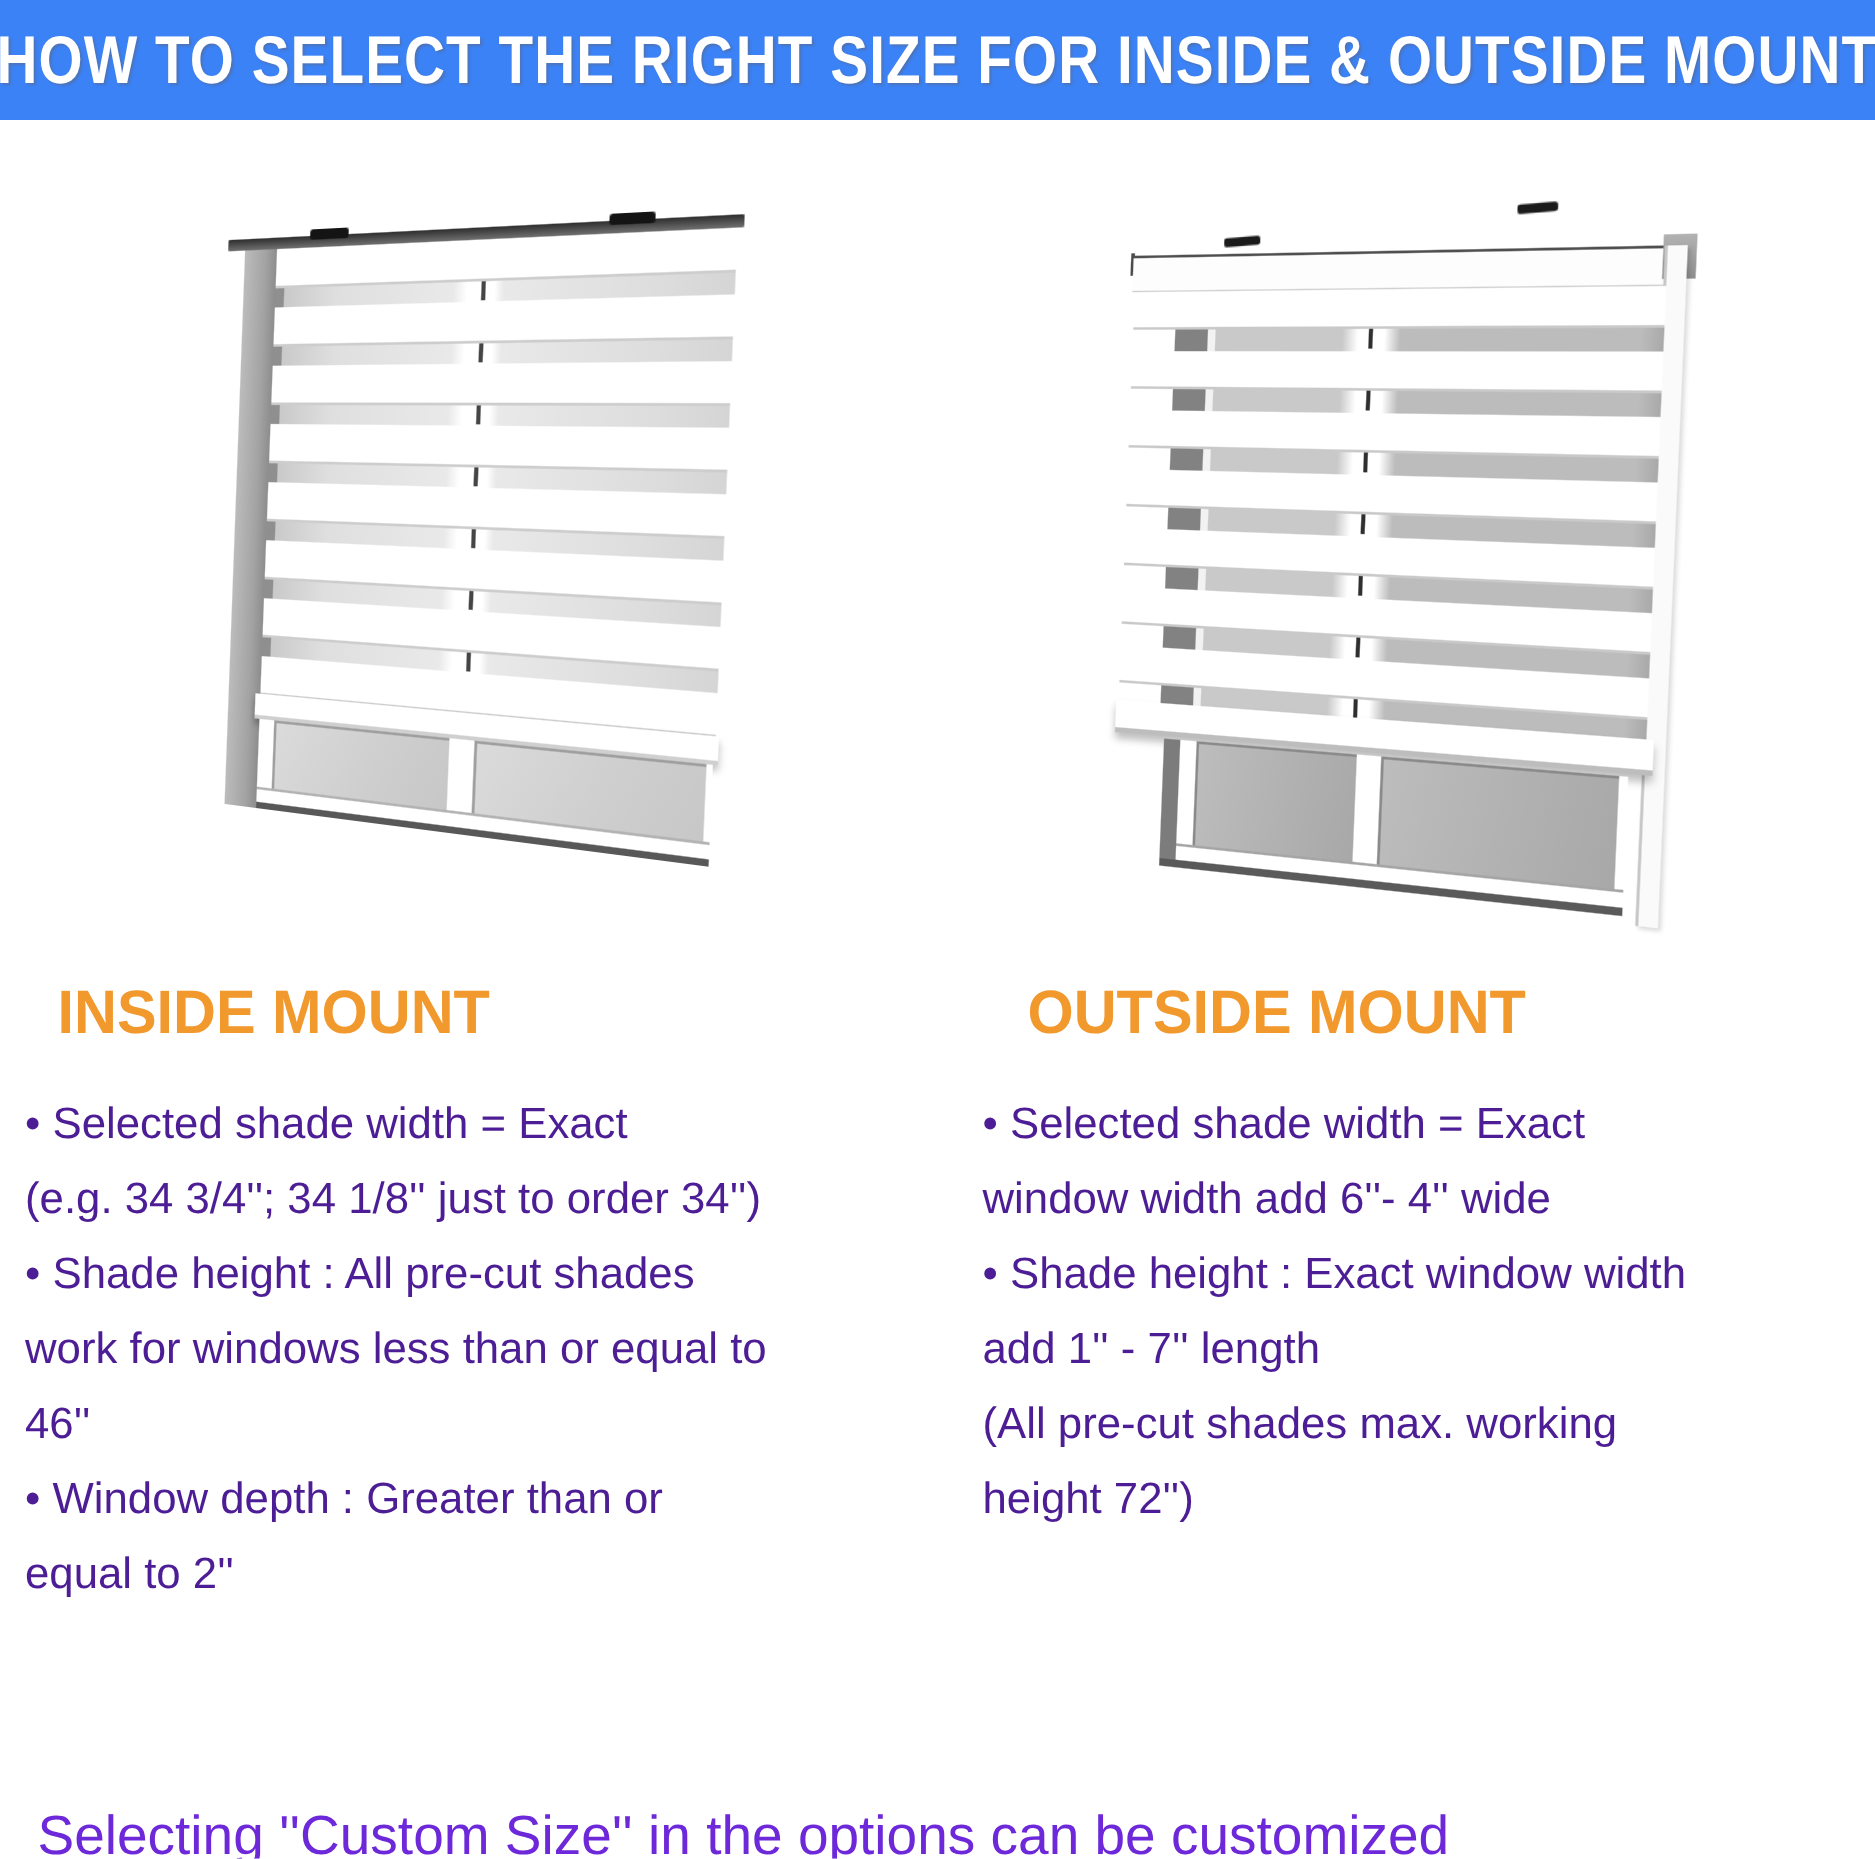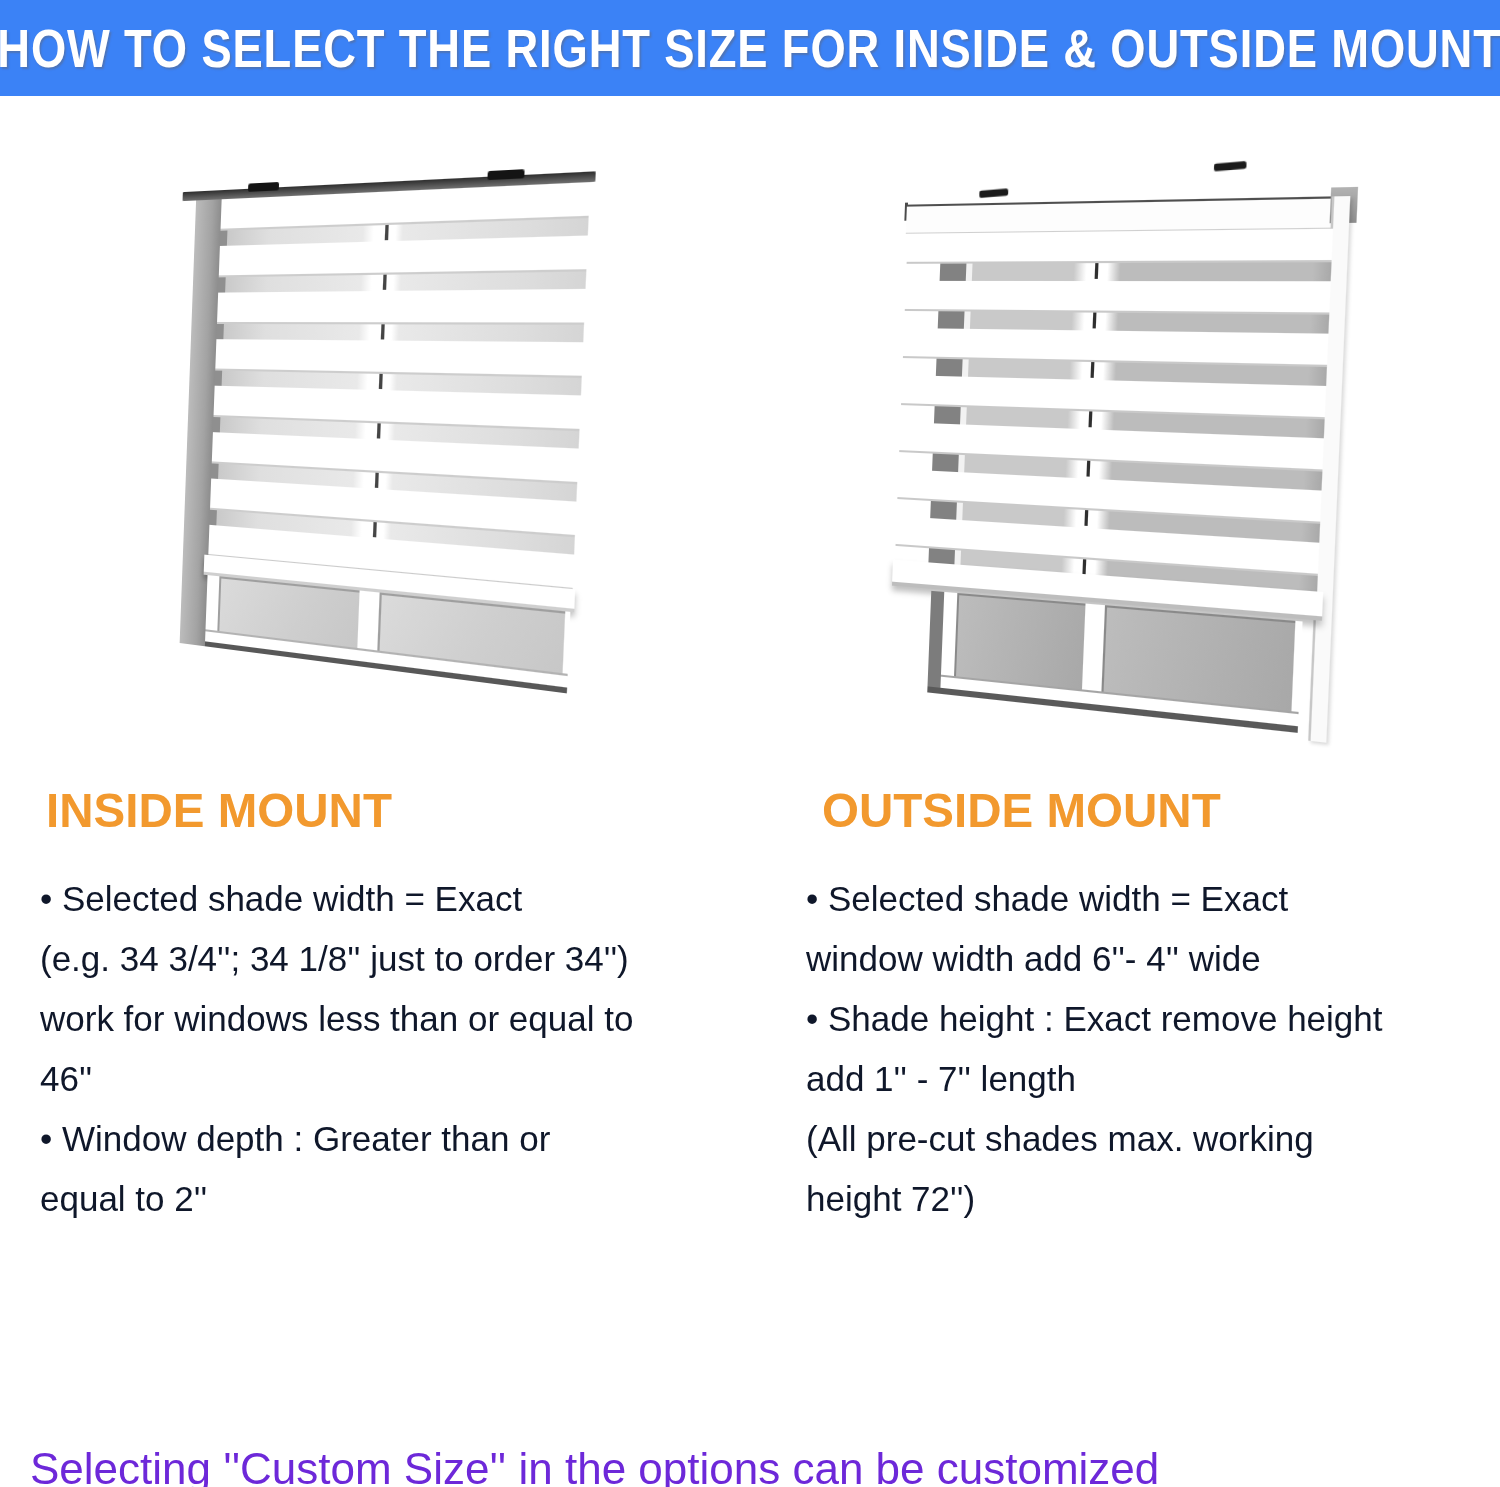--- a/index.html
+++ b/index.html
@@ -13,21 +13,21 @@
                 white-space:nowrap;transform:scaleX(.84);transform-origin:center;
                 text-shadow:2px 2px 2px rgba(130,75,0,.25);}
 
   
   .sec-heading{position:absolute;top:782px;font-size:49px;font-weight:700;color:#F2992E;
                letter-spacing:0;white-space:nowrap;transform:scaleX(.97);transform-origin:left;}
   .h-inside{left:46px;}
   .h-outside{left:822px;}
 
   
-  .textcol{position:absolute;top:869px;font-size:35px;color:#0f172a;margin-left:20px;}
+  .textcol{position:absolute;top:869px;font-size:35px;color:#4c1d95;}
   .tc-left{left:20px;width:740px;}
   .tc-right{left:786px;width:714px;}
   .t-line{height:60px;line-height:60px;white-space:pre;}
 
   
   .footer{position:absolute;left:30px;right:0;top:1444px;text-align:left;
           font-size:44px;color:#6d28d9;}
 
   
   .illus{position:absolute;transform-origin:0 50%;}
@@ -142,30 +142,31 @@
       <div class="or-sill"></div>
     </div>
   </div>
 
   <div class="sec-heading h-inside">INSIDE MOUNT</div>
   <div class="sec-heading h-outside">OUTSIDE MOUNT</div>
 
   <div class="textcol tc-left">
     <div class="t-line">• Selected shade width = Exact</div>
     <div class="t-line">(e.g. 34 3/4''; 34 1/8'' just to order 34'')</div>
+    <div class="t-line">• Shade height : All pre-cut shades</div>
     <div class="t-line">work for windows less than or equal to</div>
     <div class="t-line">46''</div>
     <div class="t-line">• Window depth : Greater than or</div>
     <div class="t-line">equal to 2''</div>
   </div>
 
   <div class="textcol tc-right">
     <div class="t-line">• Selected shade width = Exact</div>
     <div class="t-line">window width add 6''- 4'' wide</div>
-    <div class="t-line">• Shade height : Exact remove height</div>
+    <div class="t-line">• Shade height : Exact window width</div>
     <div class="t-line">add 1'' - 7'' length</div>
     <div class="t-line">(All pre-cut shades max. working</div>
     <div class="t-line">height 72'')</div>
   </div>
 
   <div class="footer">Selecting ''Custom Size'' in the options can be customized</div>
 
 </div>
 
 </body></html>

